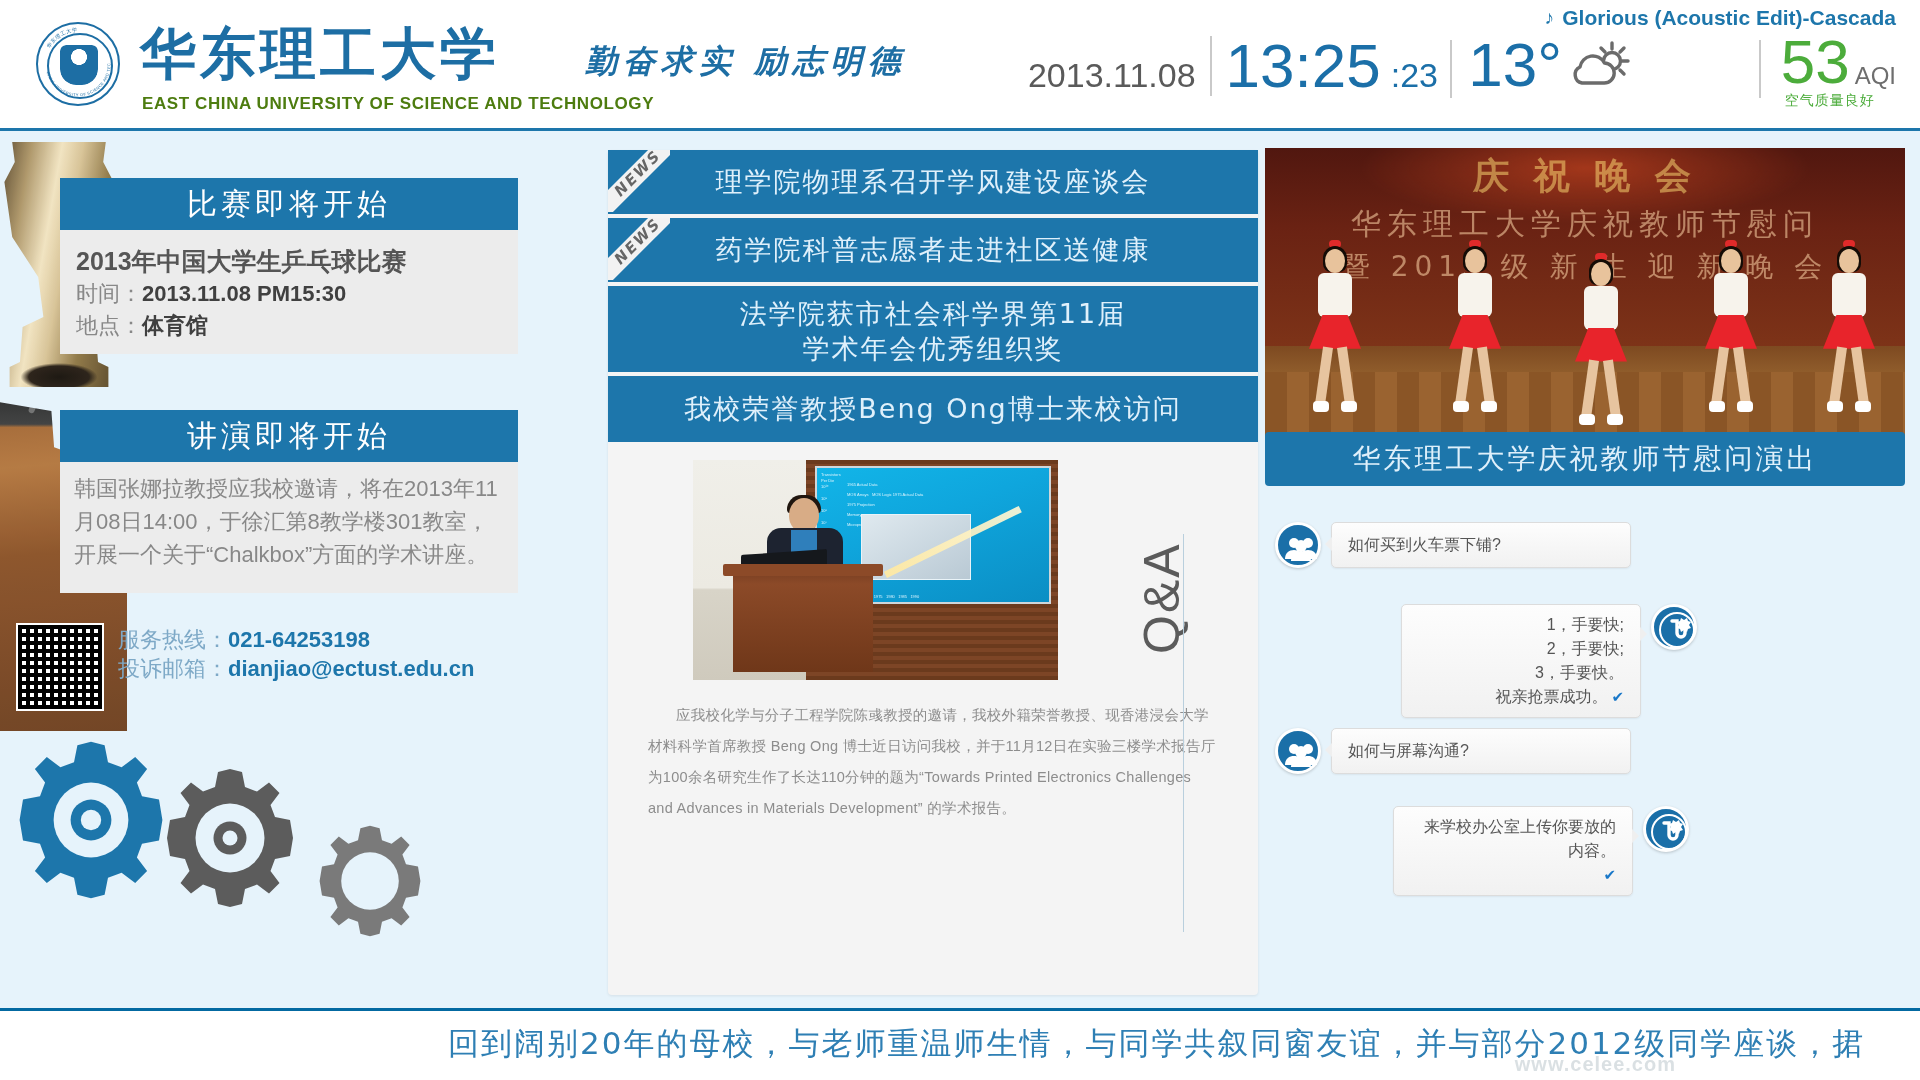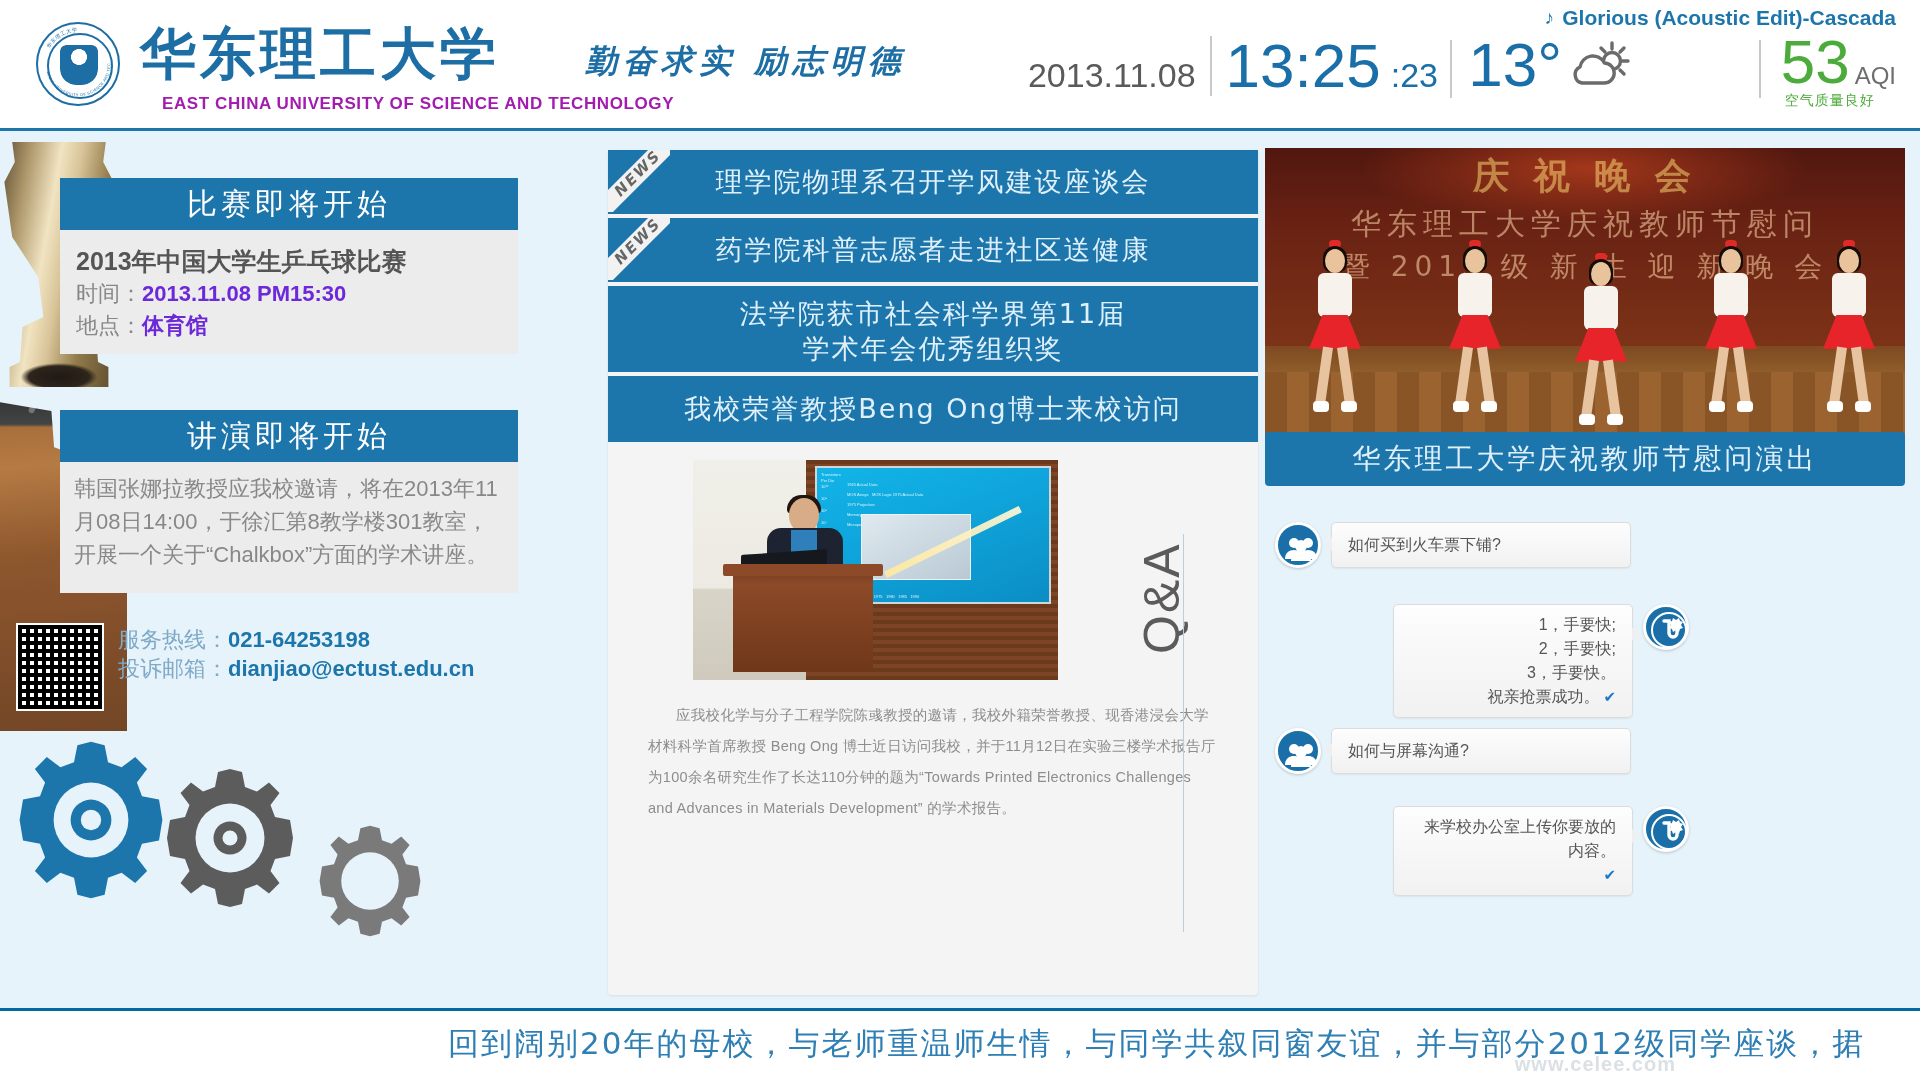--- a/index.html
+++ b/index.html
@@ -53,22 +53,21 @@
   #univ-name-cn {
     position: absolute; left: 140px; top: 22px;
     font-size: 56px; font-weight: bold; letter-spacing: 4px;
     color: #1d6ea4;
     font-family: "DejaVu Sans", "Liberation Sans", sans-serif;
     line-height: 64px;
   }
   #univ-name-en {
     position: absolute; left: 142px; top: 94px;
     font-size: 17px; font-weight: bold; letter-spacing: 0.6px;
-    color: #a21caf;
-    margin-left: 20px;
+    color: #4d7c0f;
   }
   #univ-motto {
     position: absolute; left: 585px; top: 40px;
     font-size: 32px; color: #1d6ea4; letter-spacing: 6px;
     font-style: italic; font-weight: bold;
     font-family: "DejaVu Sans", "Liberation Sans", sans-serif;
   }
 
   #now-playing {
     position: absolute; right: 24px; top: 6px;
@@ -159,21 +158,21 @@
     color: #555;
   }
 
   #match-header { left: 60px; top: 47px; width: 458px; }
   #match-body { left: 60px; top: 99px; width: 458px; height: 124px; padding: 14px 0 0 16px; }
   #match-title {
     font-size: 25px; font-weight: bold; color: #555; letter-spacing: 0px;
     line-height: 34px;
   }
   .match-row { font-size: 22px; color: #888; line-height: 32px; }
-  .match-row b { color: #6d28d9; font-weight: bold; }
+  .match-row b { color: #404040; font-weight: bold; }
 
   #lecture-header { left: 60px; top: 279px; width: 458px; }
   #lecture-body {
     left: 60px; top: 331px; width: 458px; height: 131px;
     padding: 10px 14px 0 14px;
     font-size: 22px; line-height: 33px; color: #888;
   }
 
   
   #contact-block { position: absolute; left: 16px; top: 492px; display: flex; gap: 14px; }
@@ -415,21 +414,21 @@
   .bubble.right { margin-right: 10px; padding: 8px 16px; text-align: right; }
   .bubble.right::after {
     content: ""; position: absolute; right: -7px; top: 22px;
     border-top: 7px solid transparent; border-bottom: 7px solid transparent;
     border-left: 7px solid #efefef;
   }
   .check { color: #1877c8; font-size: 15px; margin-left: 4px; }
 
   #qa-q1 { left: 152px; top: 18px; }
   #qa-q1 .bubble.left { width: 300px; }
-  #qa-a1 { left: 270px; top: 100px; }
+  #qa-a1 { left: 278px; top: 100px; }
   #qa-a1 .bubble.right { width: 240px; }
   #qa-q2 { left: 152px; top: 224px; }
   #qa-q2 .bubble.left { width: 300px; }
   #qa-a2 { left: 270px; top: 302px; }
   #qa-a2 .bubble.right { width: 240px; }
 
   
   #ticker {
     position: absolute; left: 0; bottom: 0; width: 1920px; height: 72px;
     background: #ffffff;

